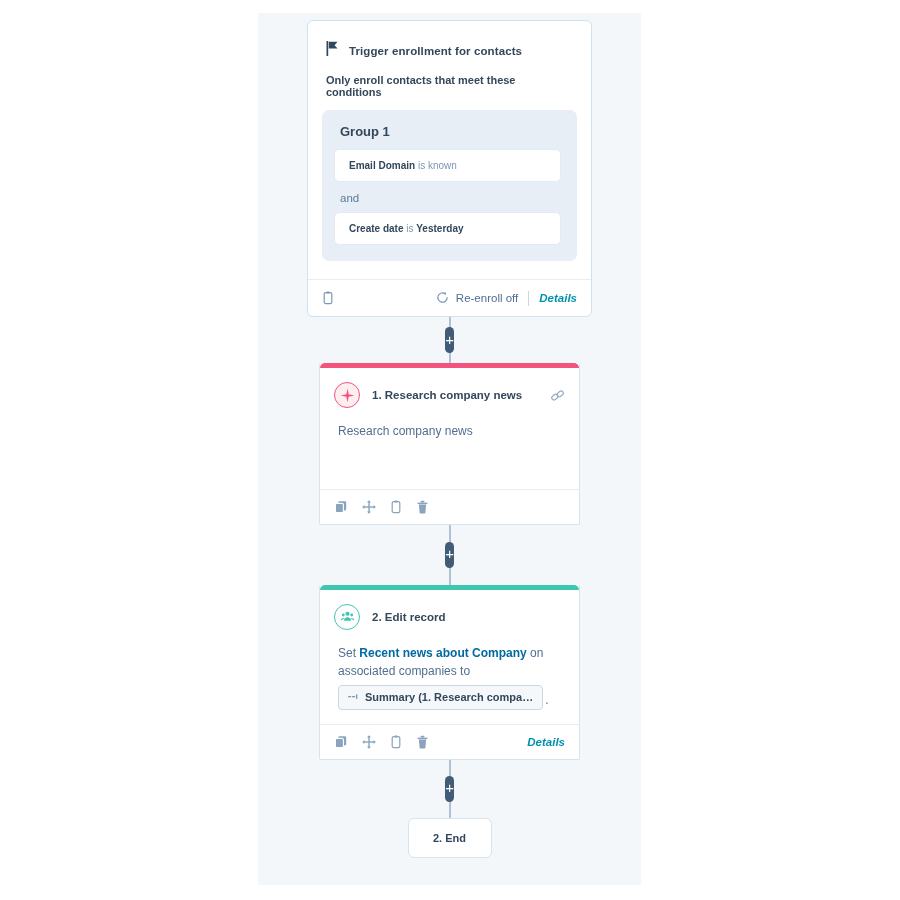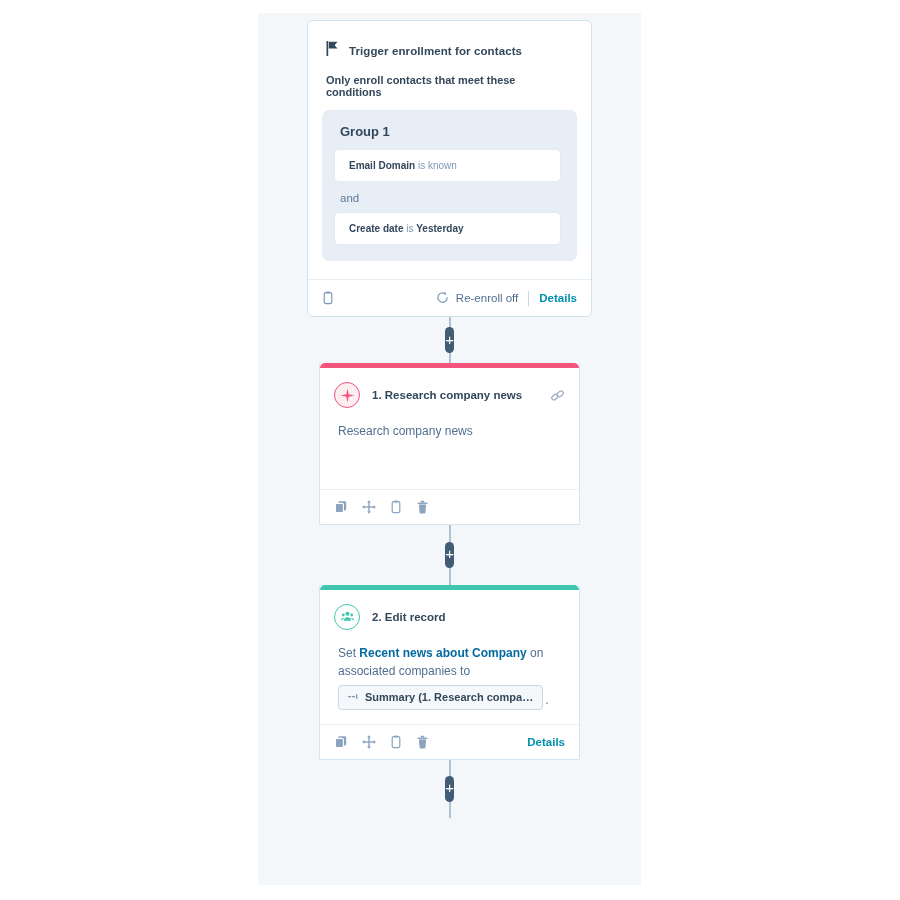--- a/index.html
+++ b/index.html
@@ -152,20 +152,21 @@
     width: 1px;
     height: 15px;
     background: #cbd6e2;
     margin: 0 10px;
   }
   .details-link {
     font-size: 11.5px;
     font-weight: bold;
     color: #0091ae;
     cursor: pointer;
+    font-style: italic;
   }
 
   
   .act-head {
     display: flex;
     align-items: center;
     padding: 14px 14px 0 14px;
     gap: 12px;
   }
   .act-badge {
@@ -445,15 +446,18 @@
         <span class="details-link">Details</span>
       </div>
     </div>
 
     <div class="connector" style="height:58px">
       <button class="plus-btn">
         <span>+</span>
       </button>
     </div>
 
+    <div class="end-node">
+      <span>2. End</span>
+    </div>
 
   </div>
 </div>
 
 </body></html>

